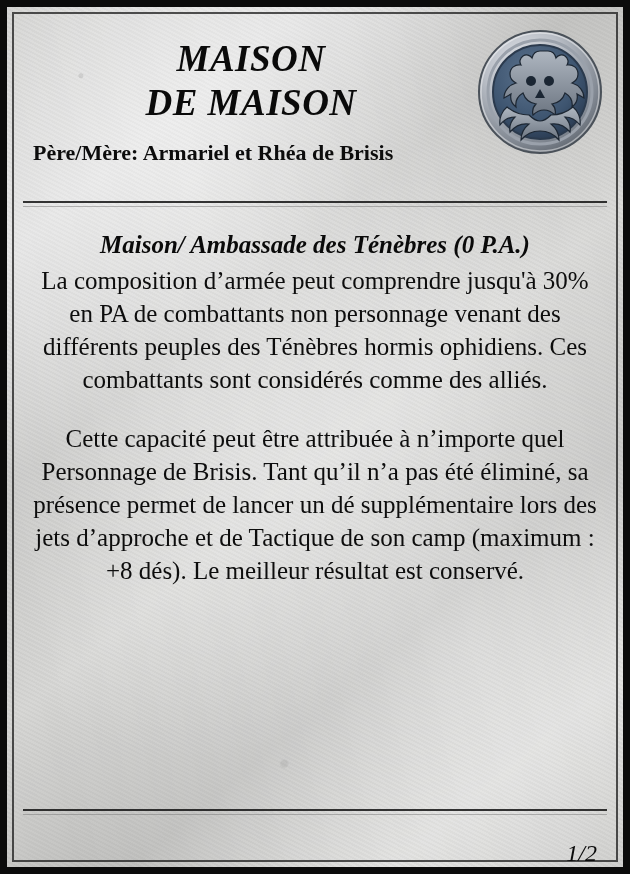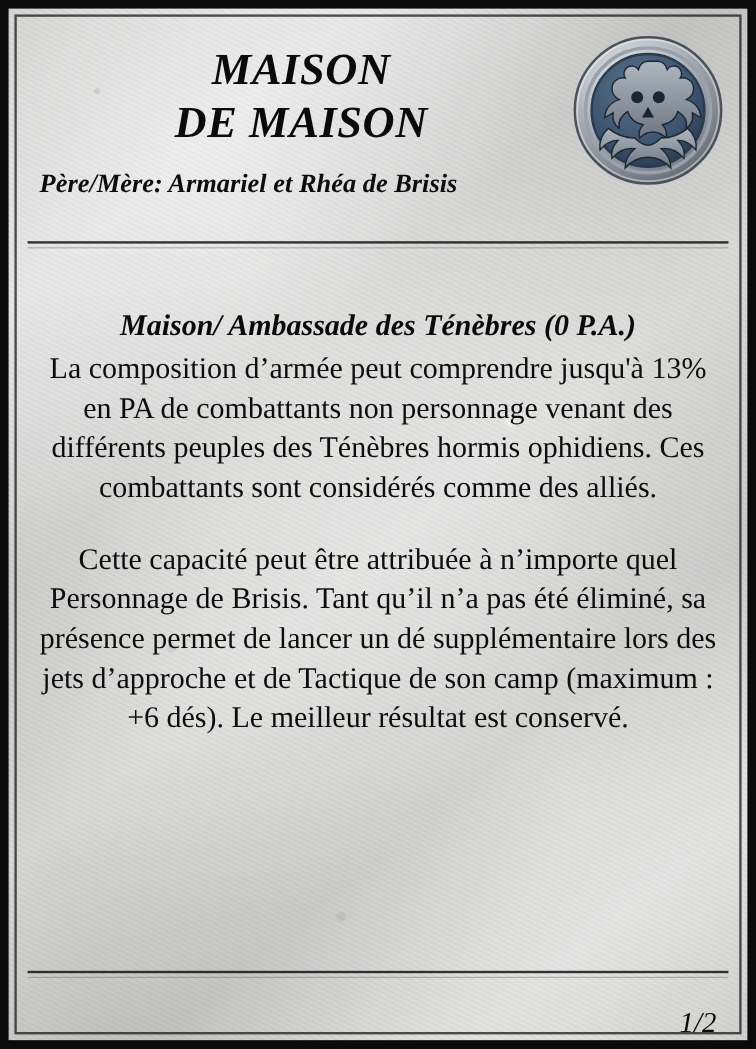--- a/index.html
+++ b/index.html
@@ -76,21 +76,20 @@
     letter-spacing: 0.5px;
   }
   .subtitle-wrap {
     margin-top: 16px;
     padding: 0 150px 0 10px;
     text-align: left;
   }
   .subtitle {
     font-size: 22px;
     font-weight: bold;
-    font-style: italic;
     color: #0c0c0c;
     white-space: nowrap;
   }
 
   
   .emblem {
     position: absolute;
     top: 8px;
     right: 4px;
     width: 126px;
@@ -104,21 +103,21 @@
     border-bottom: 1px solid rgba(120,120,120,0.5);
   }
 
   
   .body {
     flex: 1;
     padding: 22px 10px 0 10px;
     text-align: center;
     overflow: hidden;
   }
-  .section { margin-bottom: 26px; margin-top: 27px; }
+  .section { margin-bottom: 26px; }
   .section:last-child { margin-bottom: 0; }
   .section-title {
     font-size: 25px;
     font-weight: bold;
     font-style: italic;
     color: #0a0a0a;
     margin-bottom: 4px;
     line-height: 1.25;
   }
   .section-text {
@@ -212,25 +211,25 @@
         </svg>
       </div>
     </div>
 
     <div class="header-rule"></div>
 
     <div class="body">
 
       <div class="section">
         <div class="section-title">Maison/ Ambassade des Ténèbres (0 P.A.)</div>
-        <div class="section-text">La composition d’armée peut comprendre jusqu'à 13% en PA de combattants non personnage venant des différents peuples des Ténèbres hormis ophidiens. Ces combattants sont considérés comme des alliés.</div>
+        <div class="section-text">La composition d’armée peut comprendre jusqu'à 30% en PA de combattants non personnage venant des différents peuples des Ténèbres hormis ophidiens. Ces combattants sont considérés comme des alliés.</div>
       </div>
 
       <div class="section">
-        <div class="section-text">Cette capacité peut être attribuée à n’importe quel Personnage de Brisis. Tant qu’il n’a pas été éliminé, sa présence permet de lancer un dé supplémentaire lors des jets d’approche et de Tactique de son camp (maximum : +6 dés). Le meilleur résultat est conservé.</div>
+        <div class="section-text">Cette capacité peut être attribuée à n’importe quel Personnage de Brisis. Tant qu’il n’a pas été éliminé, sa présence permet de lancer un dé supplémentaire lors des jets d’approche et de Tactique de son camp (maximum : +8 dés). Le meilleur résultat est conservé.</div>
       </div>
 
     </div>
 
     <div class="footer-rule"></div>
     <div class="footer">
       <div class="page-number">1/2</div>
     </div>
 
   </div>

